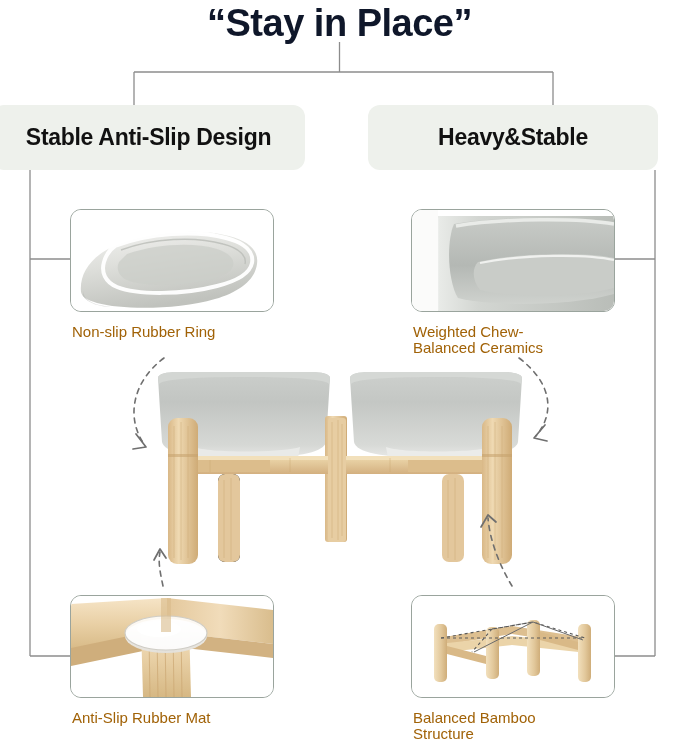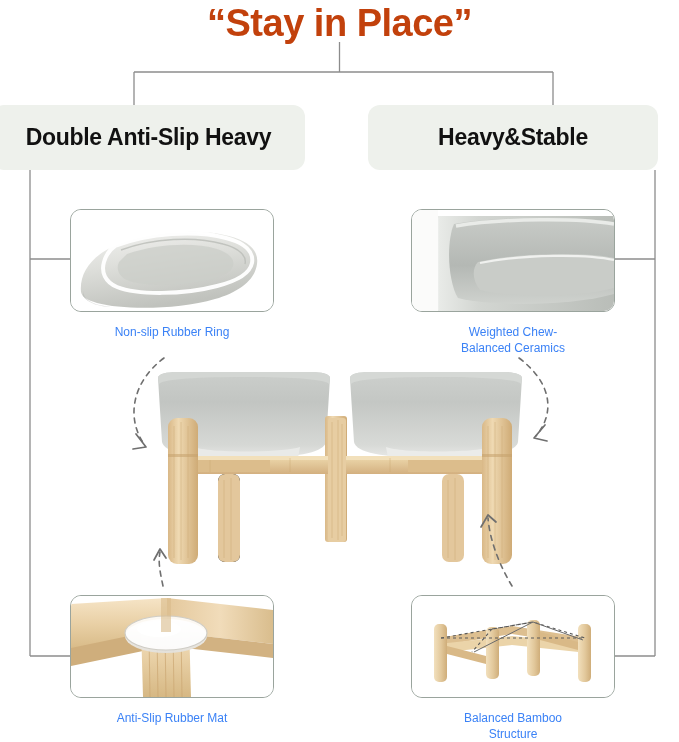--- a/index.html
+++ b/index.html
@@ -14,21 +14,21 @@
 
   
   .lines{position:absolute;left:0;top:0;width:679px;height:742px;}
 
   
   .title{
     position:absolute;left:0;top:2px;width:679px;
     text-align:center;
     font-size:38px;
     font-weight:bold;
-    color:#c2410c;
+    color:#0f172a;
     letter-spacing:-0.5px;
     white-space:nowrap;
   }
 
   
   .pill{
     position:absolute;
     background:#eef1ec;
     border-radius:12px;
     display:flex;align-items:center;justify-content:center;
@@ -52,23 +52,23 @@
   .inset-tl{left:70px;top:209px;width:202px;height:101px;}
   .inset-tr{left:411px;top:209px;width:202px;height:101px;}
   .inset-bl{left:70px;top:595px;width:202px;height:101px;}
   .inset-br{left:411px;top:595px;width:202px;height:101px;}
 
   .inset svg{display:block;width:100%;height:100%;}
 
   
   .caption{
     position:absolute;
-    text-align:center;
-    font-size:12px;
-    color:#3b82f6;
+    text-align:left;
+    font-size:15px;
+    color:#a16207;
     line-height:16px;
     white-space:pre-line;
   }
   .cap-tl{left:72px;top:324px;width:200px;}
   .cap-tr{left:413px;top:324px;width:200px;}
   .cap-bl{left:72px;top:710px;width:200px;}
   .cap-br{left:413px;top:710px;width:200px;}
 
   
   .hero{position:absolute;left:150px;top:368px;width:380px;height:200px;}
@@ -99,21 +99,21 @@
 
       <path d="M655 170 L655 656"></path>
       <path d="M613 259 L655 259"></path>
       <path d="M613 656 L655 656"></path>
     </g>
   </svg>
 
   <div class="title">“Stay in Place”</div>
 
   <div class="pill pill-left">
-    <span>Double Anti-Slip Heavy</span>
+    <span>Stable Anti-Slip Design</span>
   </div>
   <div class="pill pill-right">
     <span>Heavy&amp;Stable</span>
   </div>
 
   <div class="inset inset-tl">
     <svg viewBox="0 0 202 101">
       <defs>
         <linearGradient id="bowlA" x1="0" y1="0" x2="0.35" y2="1">
           <stop offset="0" stop-color="#f3f3f1"></stop>

